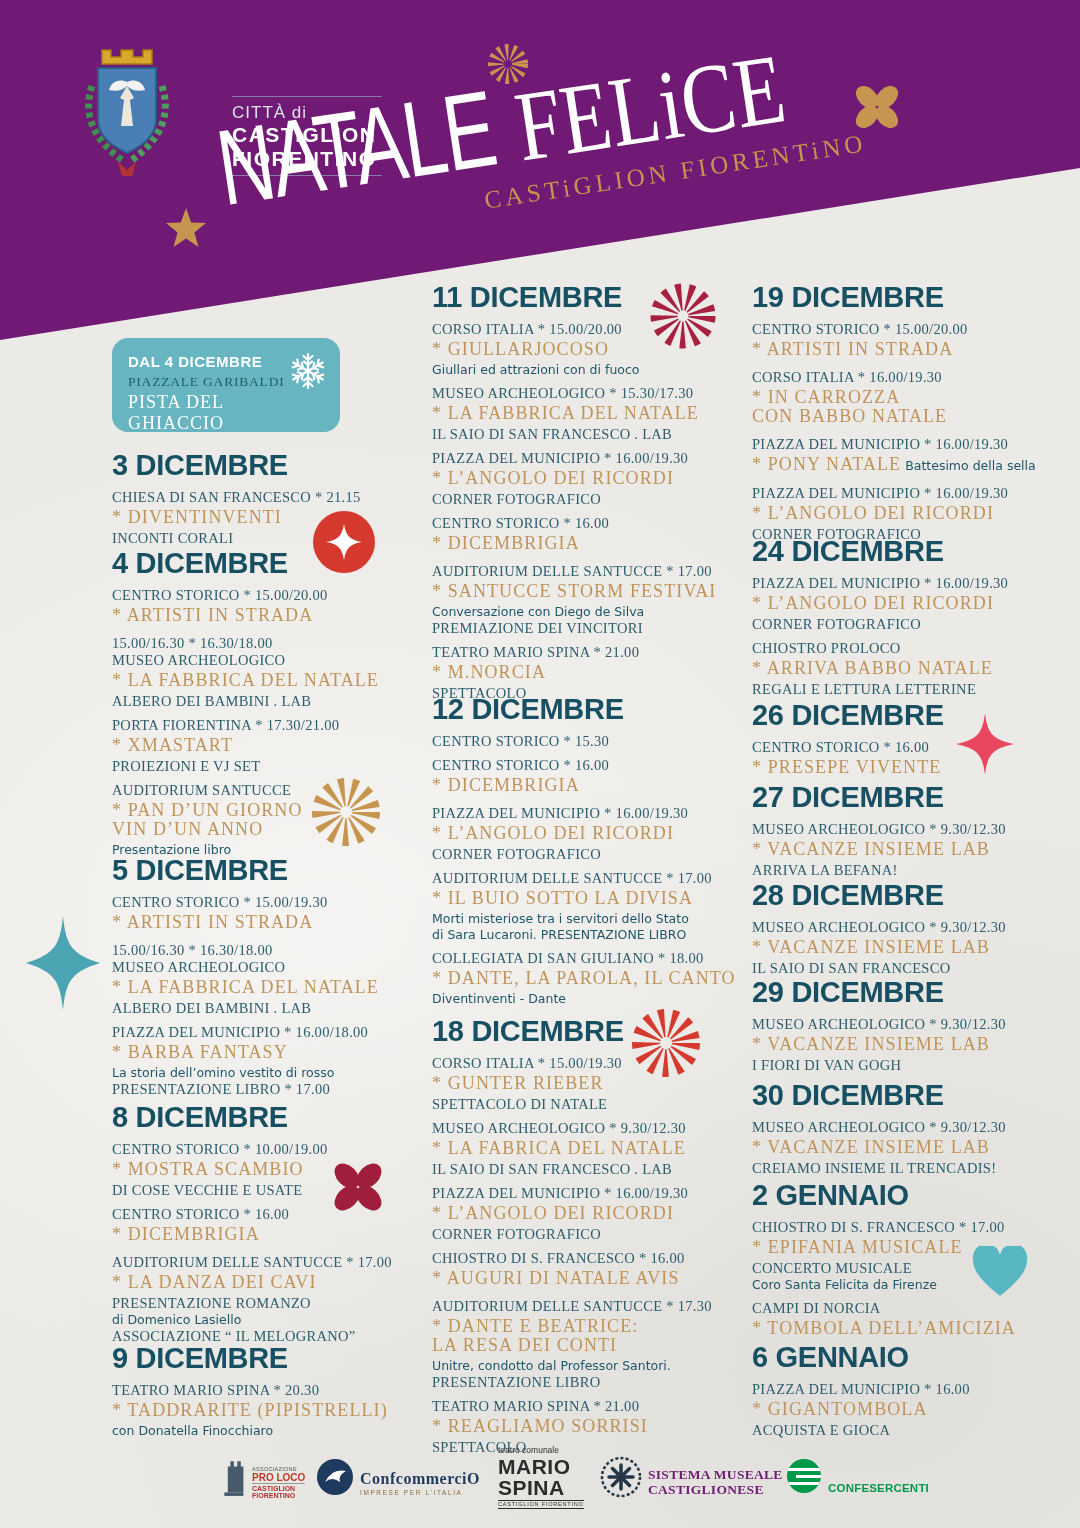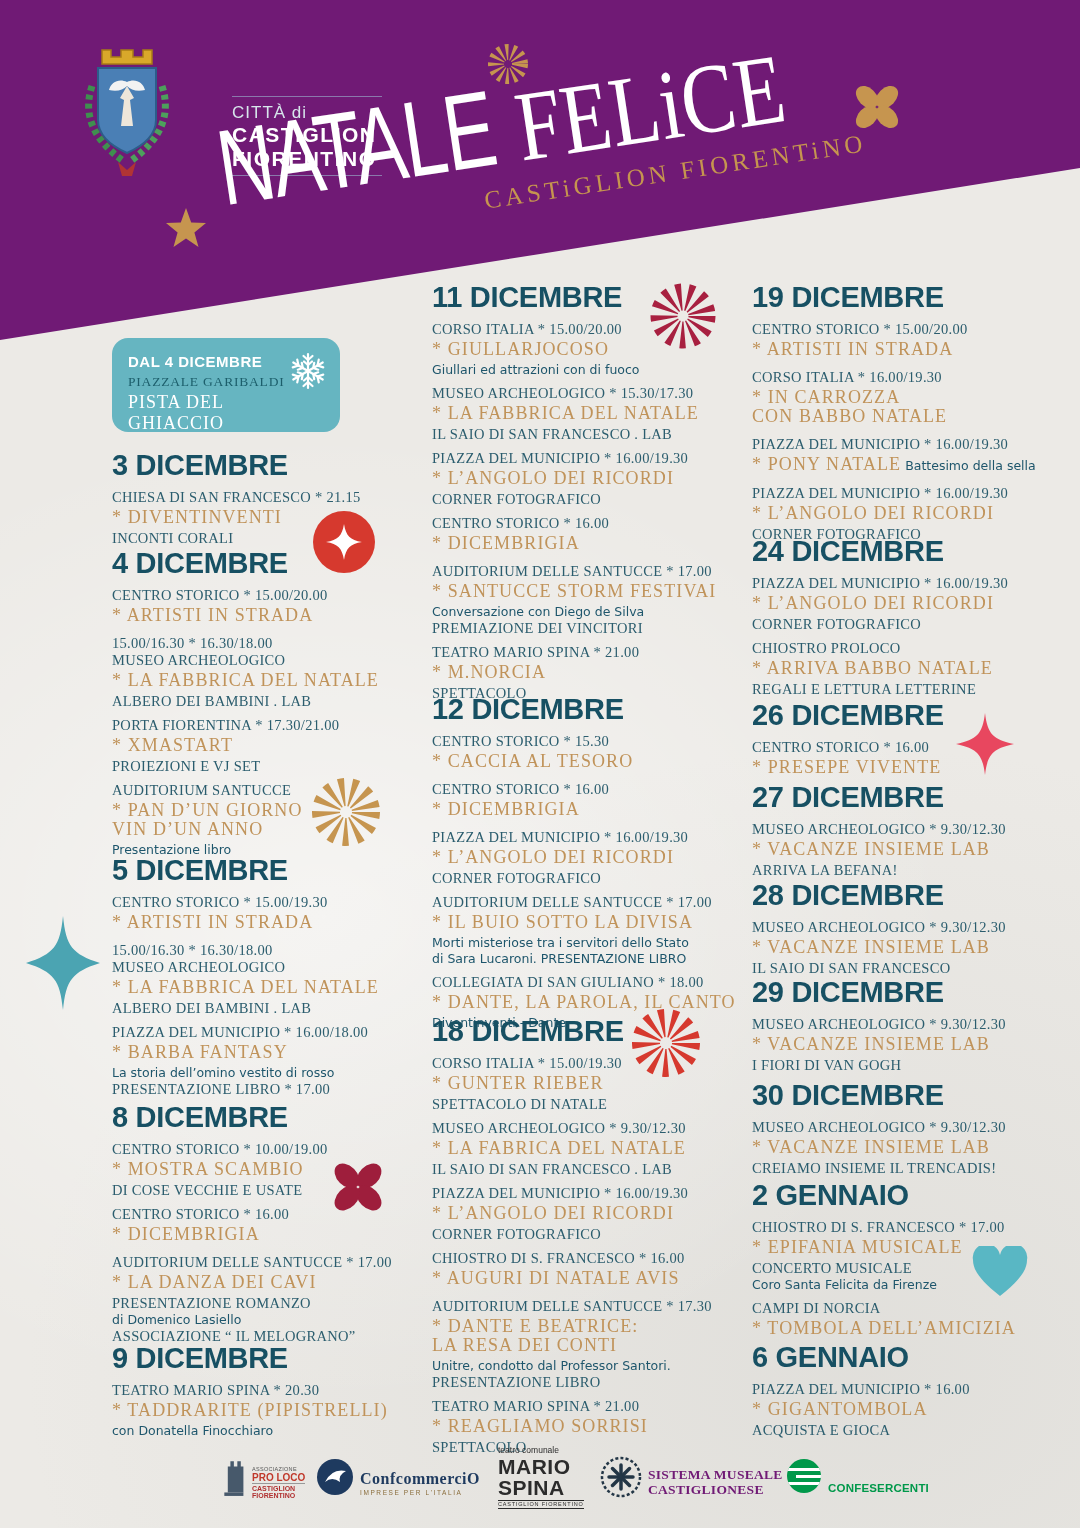--- a/index.html
+++ b/index.html
@@ -245,21 +245,20 @@
       <div class="ev">
         <div class="ln ln-v">TEATRO MARIO SPINA * 21.00</div>
         <div class="ln ln-t">* M.NORCIA</div>
         <div class="ln ln-c">SPETTACOLO</div>
       </div>
     </section>
     <section class="day" style="left: 432px; top: 694px;">
       <h2 class="date-h">12 DICEMBRE</h2>
       <div class="ev">
         <div class="ln ln-v">CENTRO STORICO * 15.30</div>
-        <div class="ln ln-t">* CACCIA AL TESORO</div>
       </div>
       <div class="ev">
         <div class="ln ln-v">CENTRO STORICO * 16.00</div>
         <div class="ln ln-t">* DICEMBRIGIA</div>
       </div>
       <div class="ev">
         <div class="ln ln-v">PIAZZA DEL MUNICIPIO * 16.00/19.30</div>
         <div class="ln ln-t">* L’ANGOLO DEI RICORDI</div>
         <div class="ln ln-c">CORNER FOTOGRAFICO</div>
       </div>

